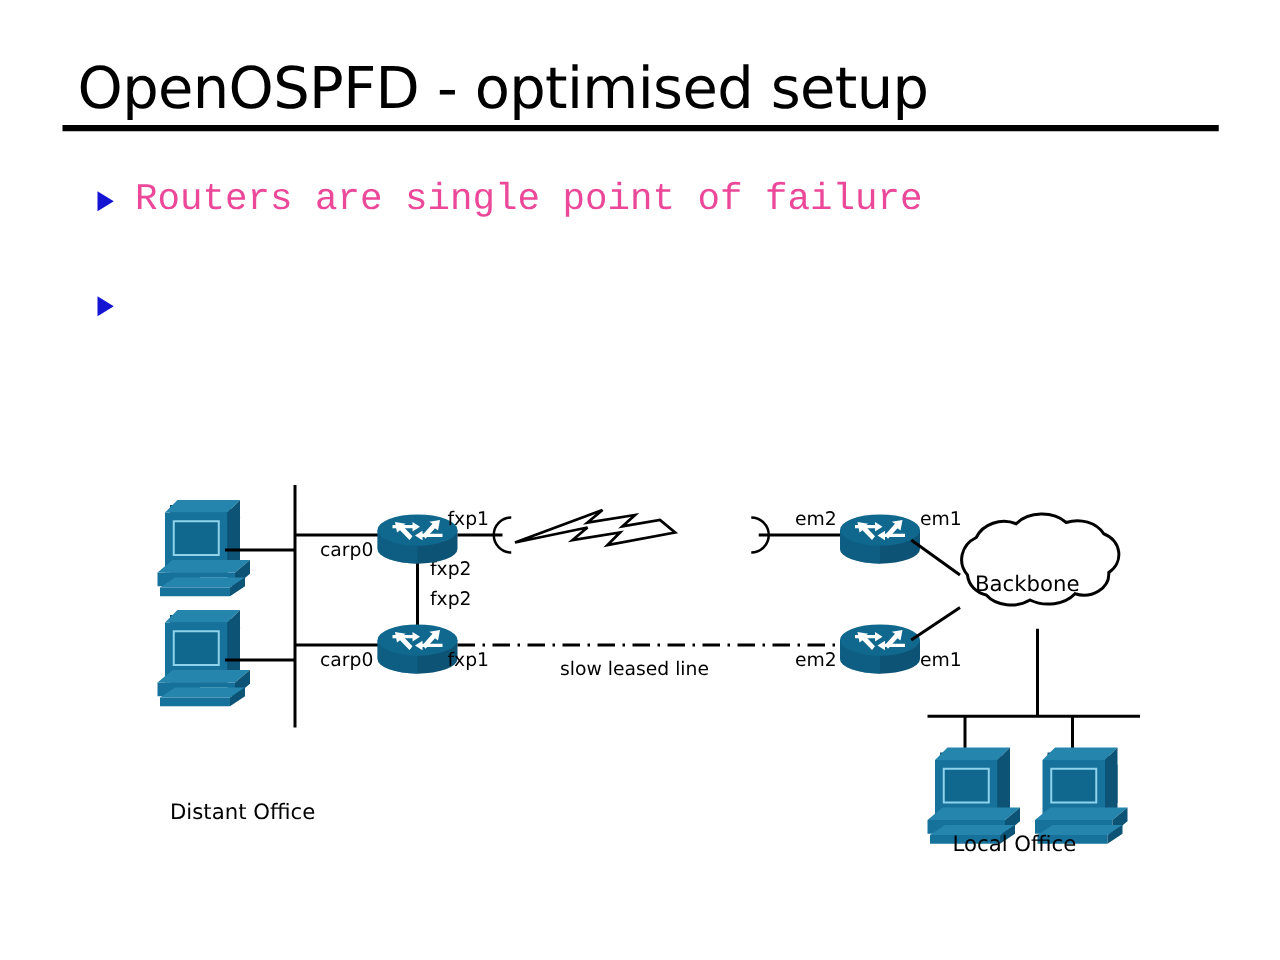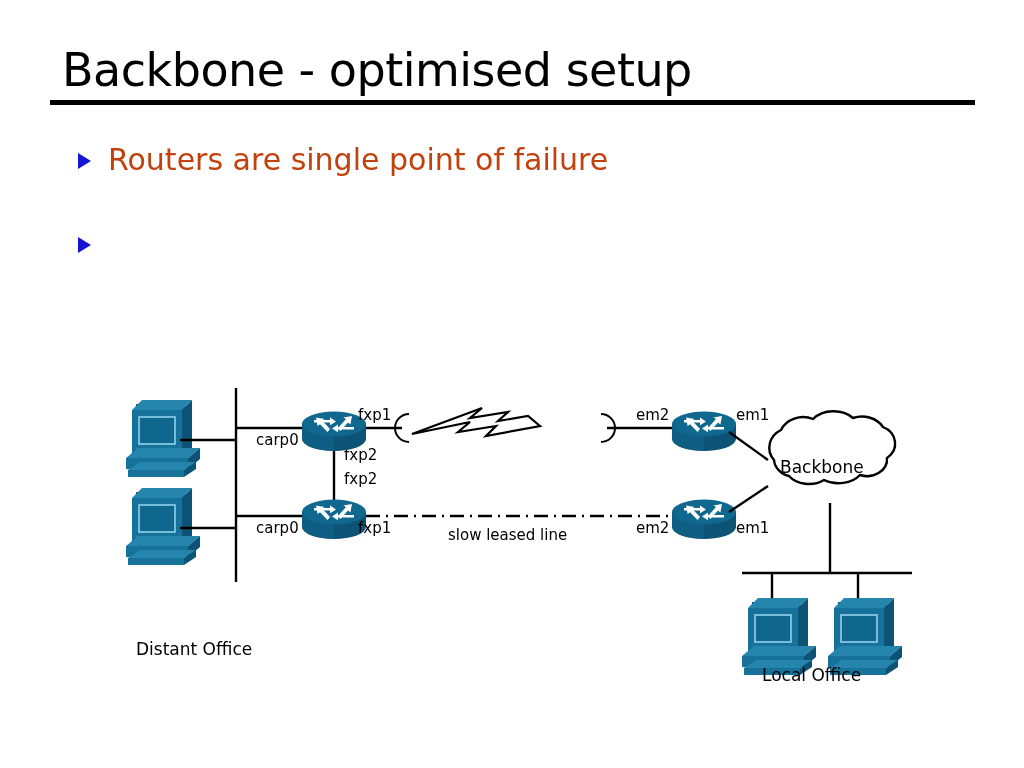--- a/index.html
+++ b/index.html
@@ -51,21 +51,22 @@
     left: 72px;
     top: 140px;
     width: 860px;
   }
   .bullet {
     position: relative;
     padding-left: 36px;
     margin-bottom: 44px;
     font-size: 30px;
     line-height: 40px;
-    color: #c2410c;
+    color: #ec4899;
+    font-family: Liberation Mono, monospace;
   }
   .bullet .marker {
     position: absolute;
     left: 6px;
     top: 13px;
     width: 0;
     height: 0;
     border-left: 13px solid #1414d2;
     border-top: 8px solid transparent;
     border-bottom: 8px solid transparent;
@@ -115,21 +116,21 @@
     stroke: #000000;
     stroke-width: 2.4;
     fill: #ffffff;
   }
 </style>
 </head>
 <body>
 
 <div class="slide">
 
-  <div class="title">Backbone - optimised setup</div>
+  <div class="title">OpenOSPFD - optimised setup</div>
   <div class="title-rule"></div>
 
   <div class="bullets">
     <div class="bullet">
       <span class="marker"></span>
       <span>Routers are single point of failure</span>
     </div>
     <div class="bullet">
       <span class="marker"></span>
     </div>

